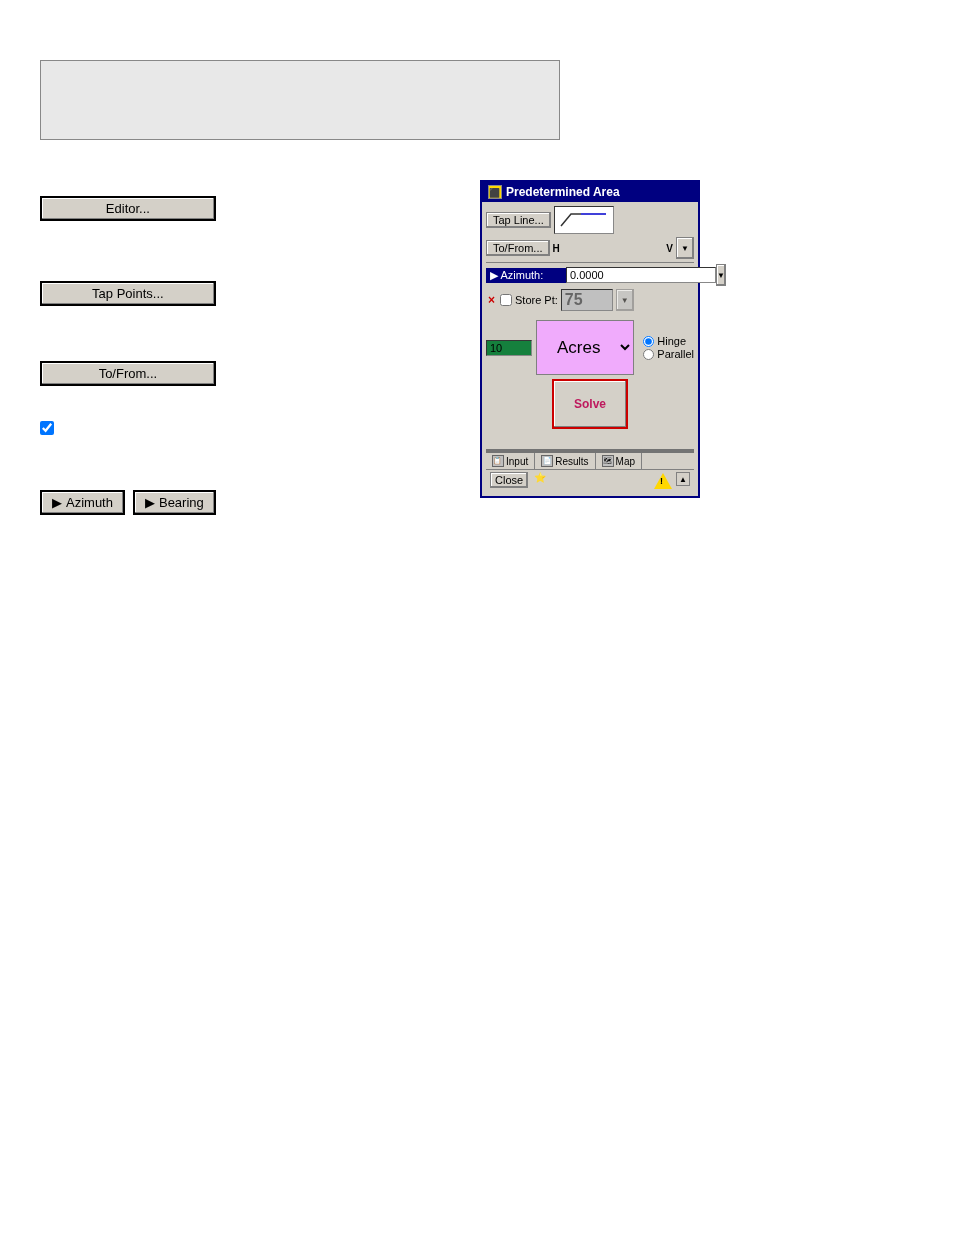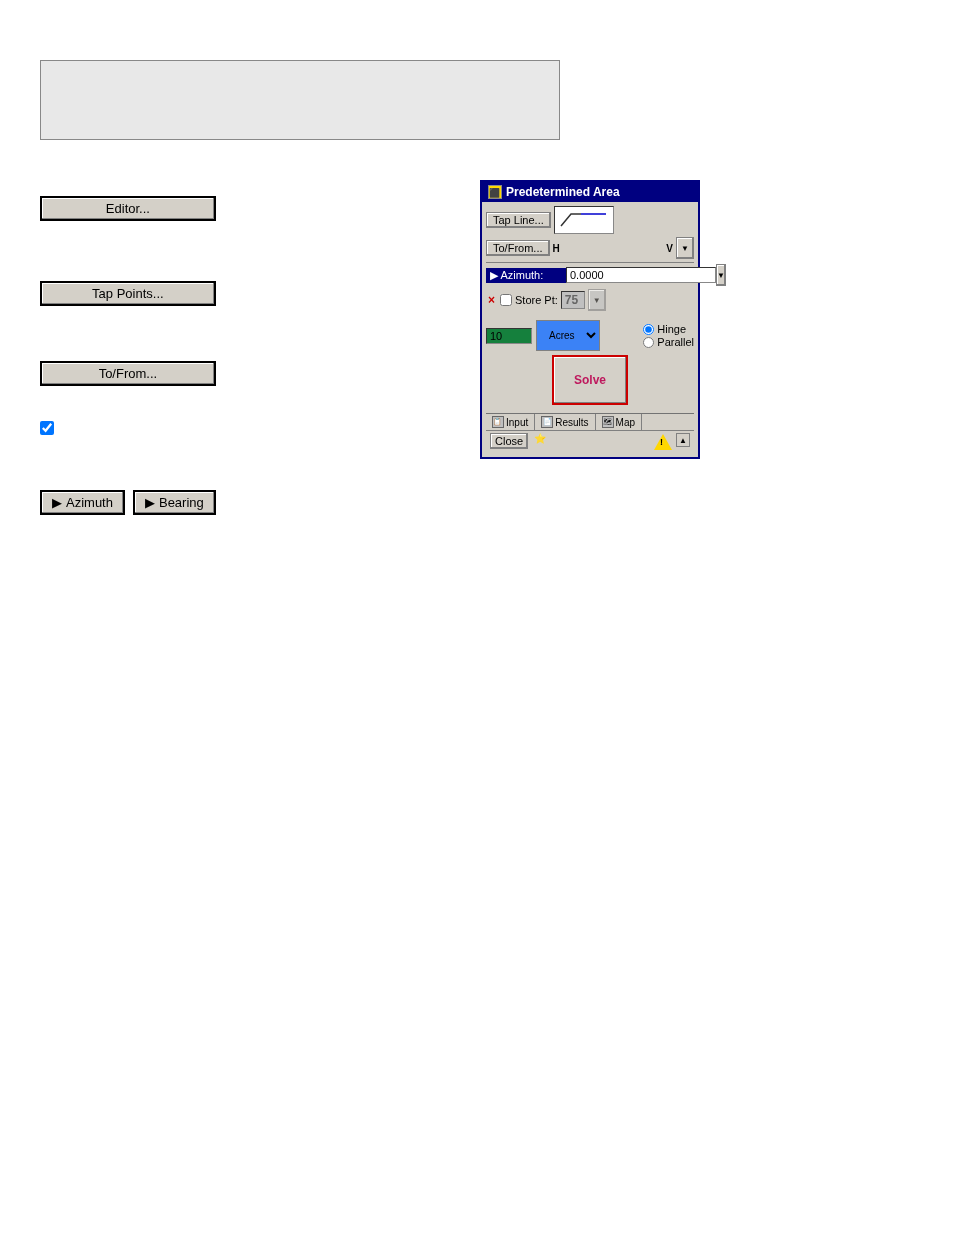--- a/index.html
+++ b/index.html
@@ -225,22 +225,22 @@
     }
 
     .store-label {
       font-size: 11px;
     }
 
     .store-value {
       border: 1px inset #888;
       background: #c0c0c0;
       padding: 1px 3px;
-      font-size: 12px;
-      width: 24px;
+      font-size: 16px;
+      width: 52px;
       color: #666;
       font-weight: bold;
     }
 
     .acres-row {
       display: flex;
       align-items: center;
       margin-bottom: 4px;
       gap: 4px;
       padding-top: 4px;
@@ -249,23 +249,23 @@
     .acres-input {
       border: 1px inset #888;
       background: #15803d;
       padding: 1px 3px;
       font-size: 11px;
       width: 46px;
     }
 
     .acres-select {
       border: 1px solid #808080;
-      background: #3b82f6;
-      font-size: 10px;
-      padding: 8px;
+      background: #f0abfc;
+      font-size: 17px;
+      padding: 16px;
     }
 
     .radio-group {
       display: flex;
       flex-direction: column;
       gap: 1px;
       margin-left: auto;
     }
 
     .radio-row {
@@ -292,22 +292,22 @@
       padding: 16px 20px;
       font-size: 12px;
       font-weight: bold;
       cursor: pointer;
       color: #be185d;
       box-shadow: inset -1px -1px 0 #808080, inset 1px 1px 0 #ffffff;
     }
 
     .tabs-row {
       display: flex;
-      border-top: 1px solid #737373;
-      margin-top: 8px;
+      border-top: 4px solid #737373;
+      margin-top: 20px;
     }
 
     .tab {
       padding: 2px 6px;
       font-size: 10px;
       cursor: pointer;
       display: flex;
       align-items: center;
       gap: 2px;
       border-right: 1px solid #808080;

